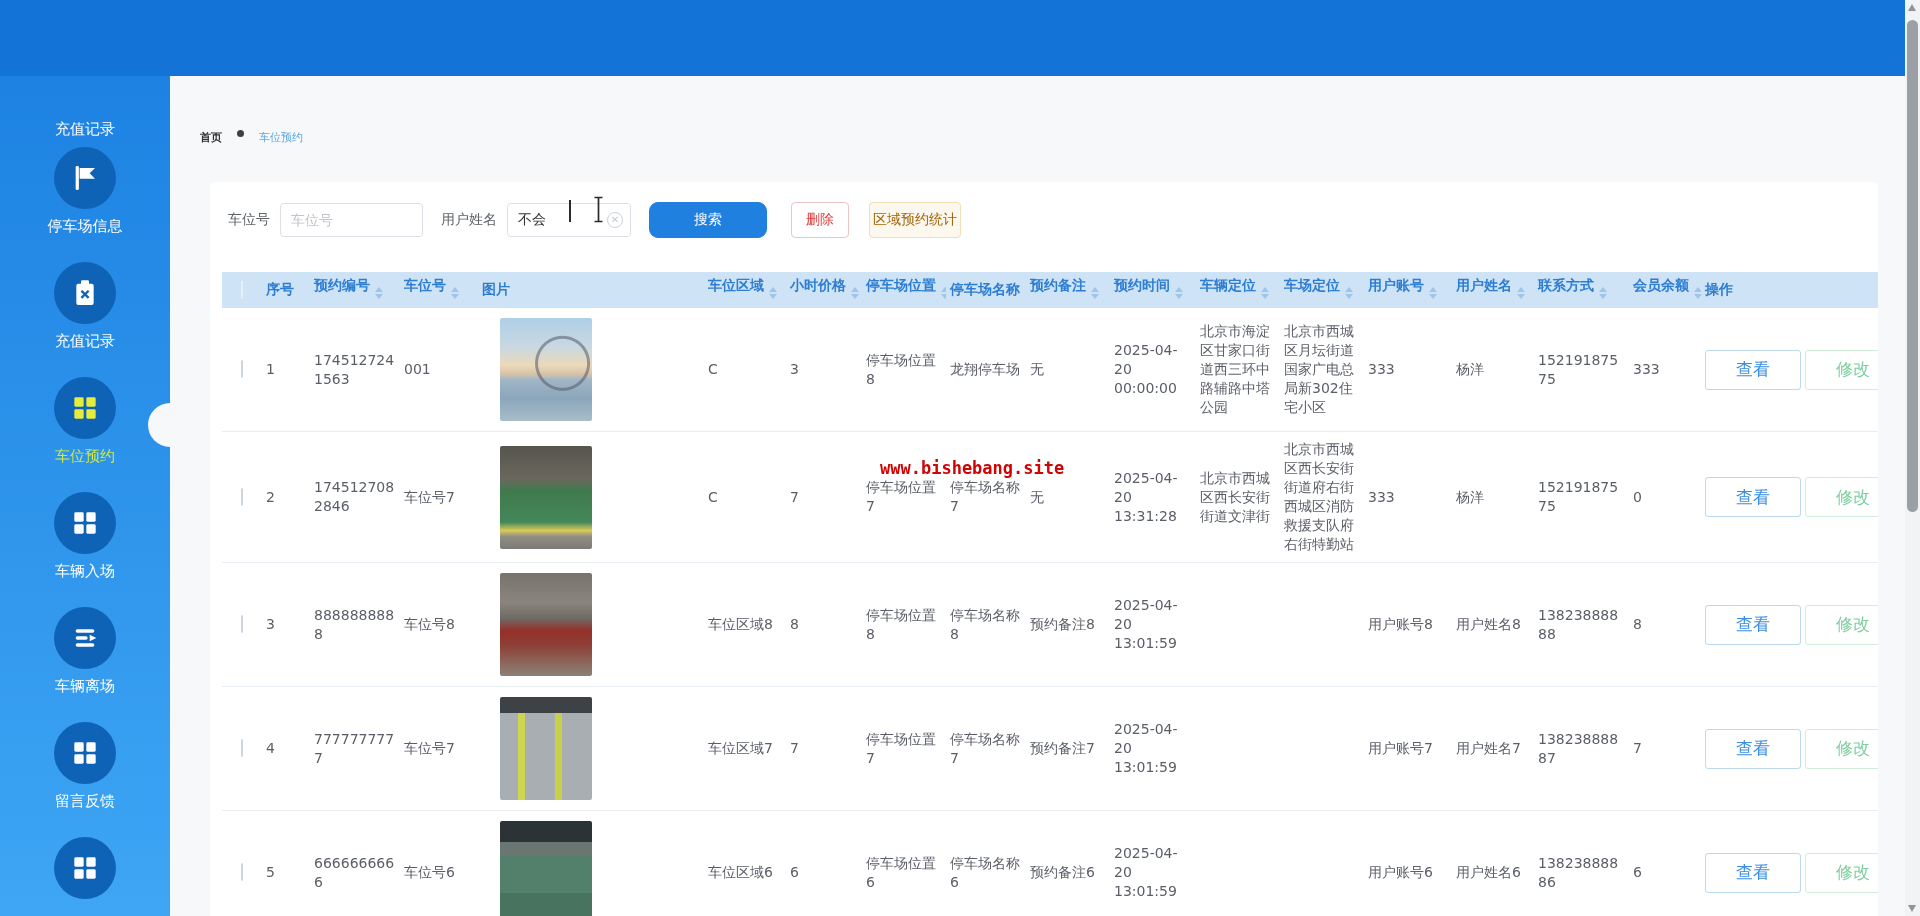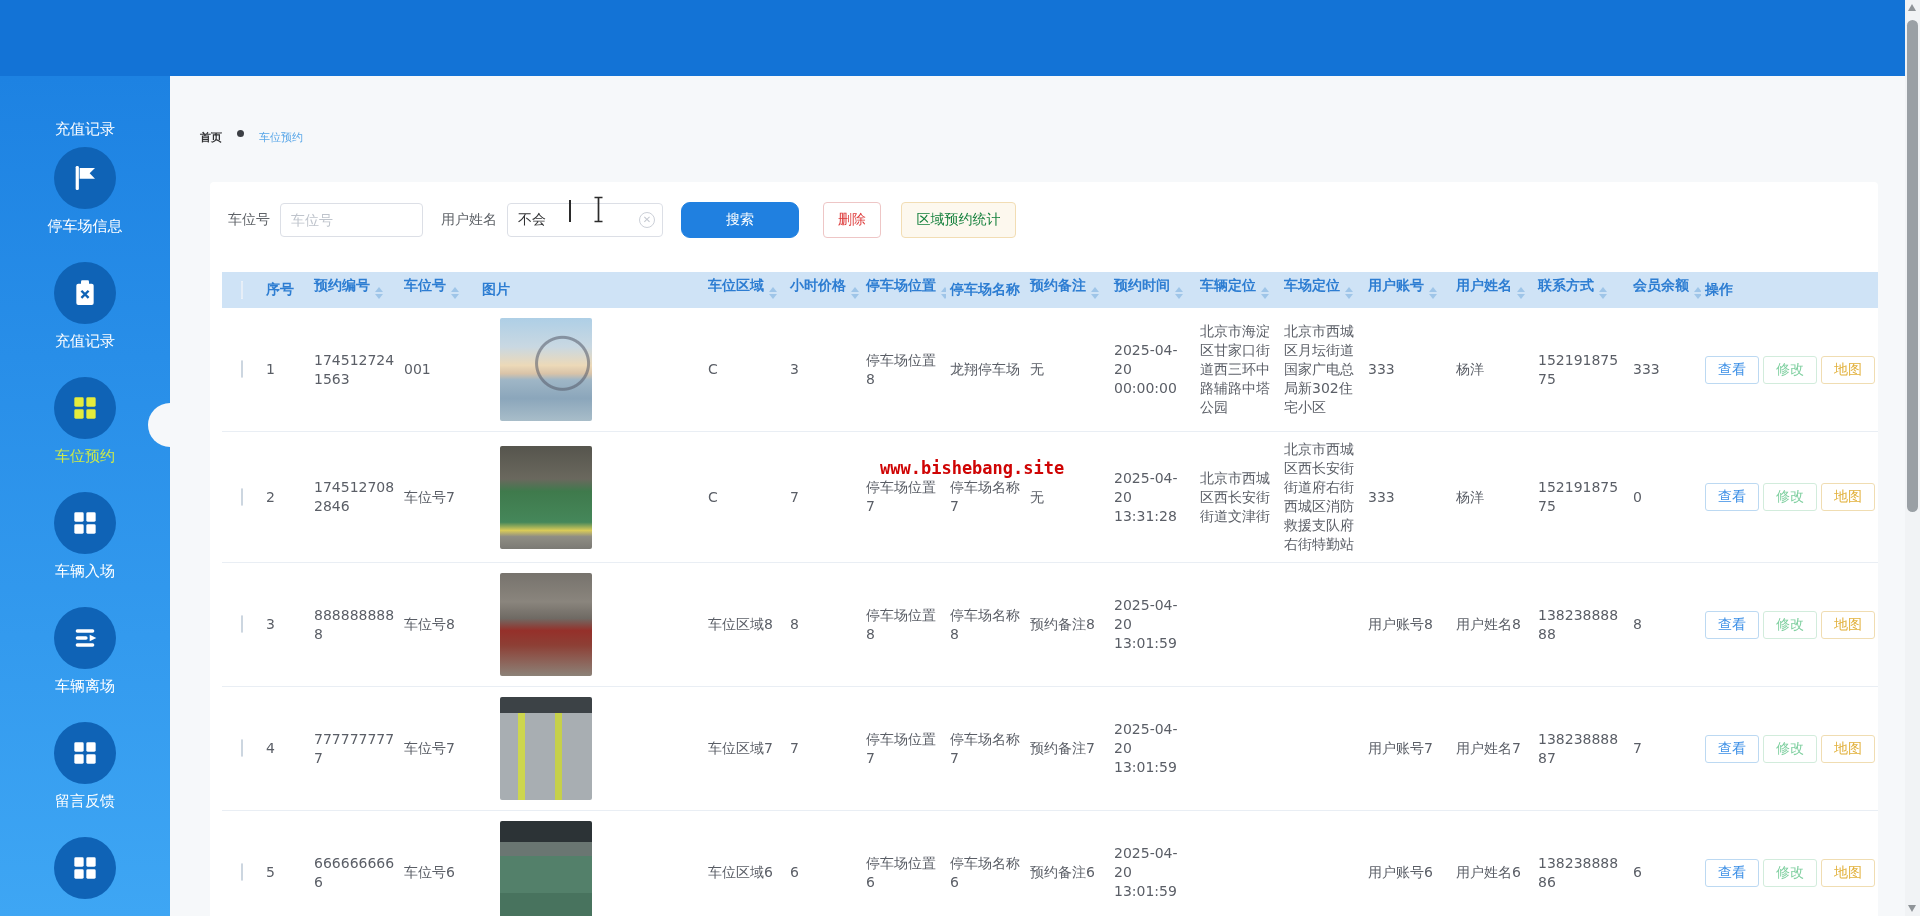--- a/index.html
+++ b/index.html
@@ -36,26 +36,26 @@
 .bc-current{color:#58a6e8}
 .card{position:absolute;left:40px;top:106px;width:1668px;height:920px;background:#fff;border-radius:4px;padding:14px 12px 0 12px;overflow:hidden}
 
 
 .search-row{display:flex;align-items:center;font-size:14px;color:#5f6368;margin-left:6px;margin-top:6px}
 .fld-label{margin-right:10px;white-space:nowrap}
 .inp{height:34px;border:1px solid #dcdfe6;border-radius:4px;background:#fff;font-size:14px;color:#303133;padding:0 10px;outline:none;font-family:inherit}
 .inp::placeholder{color:#bfc4cc}
 .inp1{width:143px;margin-right:18px}
 .inp2wrap{position:relative;margin-right:18px}
-.inp2{width:156px;padding-right:30px}
+.inp2{width:124px;padding-right:30px}
 .clear-ic{position:absolute;right:8px;top:9px;width:16px;height:16px;border:1px solid #ccd0d8;border-radius:50%;color:#c4c8d0;font-size:10px;line-height:13px;text-align:center;cursor:pointer}
 .btn{height:36px;border-radius:9px;font-size:14px;cursor:pointer;font-family:inherit}
 .btn-search{width:118px;background:#2080e0;border:1px solid #2080e0;color:#fff;margin-right:24px}
 .btn-del{width:58px;background:#fff;border:1px solid #eec6c6;color:#dd3b3b;margin-right:20px;border-radius:4px}
-.btn-stats{width:115px;background:#fdf8ee;border:1px solid #f2ddb4;color:#15803d;border-radius:4px}
+.btn-stats{width:92px;background:#fdf8ee;border:1px solid #f2ddb4;color:#a16207;border-radius:4px}
 
 
 .tbl-wrap{margin-top:34px}
 table{border-collapse:collapse;table-layout:fixed;width:1689px;font-size:14px}
 thead th{background:#cfe3f6;color:#2d7dd2;font-weight:600;height:36px;text-align:left;padding:0 4px;white-space:nowrap;overflow:hidden}
 thead th.c{text-align:center}
 .sort{display:inline-flex;flex-direction:column;margin-left:5px;vertical-align:-2px;cursor:pointer}
 .s-up{width:0;height:0;border:4px solid transparent;border-bottom:5px solid #9fc5e8;margin-bottom:2px}
 .s-down{width:0;height:0;border:4px solid transparent;border-top:5px solid #9fc5e8}
 tbody td{padding:8px 4px;vertical-align:middle;color:#5a5e66;line-height:19px;border-bottom:1px solid #e9eef4;background:#fff}
@@ -65,21 +65,21 @@
 td.time{overflow-wrap:break-word}
 .cb{width:15px;height:15px;border:1px solid #ccd6e0;border-radius:2px;background:#fff;margin:0 auto;cursor:pointer}
 thead .cb{border-color:#e6eef7}
 .photo{width:92px;height:103px;border-radius:2px;margin:2px auto 2px 18px}
 .bridge-sunset-photo{background:radial-gradient(circle at 68% 44%,rgba(0,0,0,0) 24px,rgba(85,90,105,.55) 25px,rgba(85,90,105,.55) 27px,rgba(0,0,0,0) 28px),linear-gradient(180deg,#aecfe6 0%,#c9d8e2 28%,#ecd9b8 46%,#d9c3a8 54%,#9fb6c6 60%,#8ba6bb 78%,#a8bdc9 100%)}
 .garage-green-lane-photo{background:linear-gradient(180deg,#56554d 0%,#6a685e 32%,#3f7a4c 44%,#45875a 74%,#d9cb58 82%,#8f8d84 88%,#7b7a74 100%)}
 .parking-red-floor-photo{background:linear-gradient(180deg,#77736d 0%,#8a857d 28%,#6f6a64 44%,#95302a 56%,#8d3f35 70%,#8c8278 100%)}
 .garage-pillars-photo{background:linear-gradient(180deg,#3c4246 0 16%,rgba(0,0,0,0) 16%),linear-gradient(90deg,#a8aeb2 0 20%,#cdd64e 20% 27%,#a8aeb2 27% 60%,#c6d04a 60% 67%,#a8aeb2 67% 100%)}
 .garage-green-floor-photo{background:linear-gradient(180deg,#2c3336 0 20%,#6a7672 20% 34%,#53806a 34% 70%,#48735e 70% 100%)}
 .actions{display:flex;gap:4px;flex-wrap:nowrap}
-.abtn{height:28px;padding:0 12px;background:#fff;border-radius:3px;font-size:14px;white-space:nowrap;cursor:pointer;font-family:inherit;flex:none}
+.abtn{height:40px;padding:0 30px;background:#fff;border-radius:3px;font-size:17px;white-space:nowrap;cursor:pointer;font-family:inherit;flex:none}
 .abtn.view{color:#3a8ee6;border:1px solid #bcd9f2}
 .abtn.edit{color:#7ecf9f;border:1px solid #d2ecdc}
 .abtn.map{color:#e2b13c;border:1px solid #f0ddb2}
 .abtn.del{color:#e04343;border:1px solid #f0c5c5}
 
 
 .watermark{position:absolute;left:880px;top:458px;color:#cf0404;font-family:"DejaVu Sans Mono","Liberation Mono",monospace;font-size:17px;font-weight:bold;z-index:20;white-space:nowrap}
 .caret-line{position:absolute;left:569px;top:200px;width:2px;height:22px;background:#2b2b2b;z-index:39}
 .ibeam{position:absolute;left:592px;top:196px;z-index:40}
 .scrollbar{position:absolute;right:0;top:0;width:15px;height:916px;background:#f1f3f5;z-index:50}

